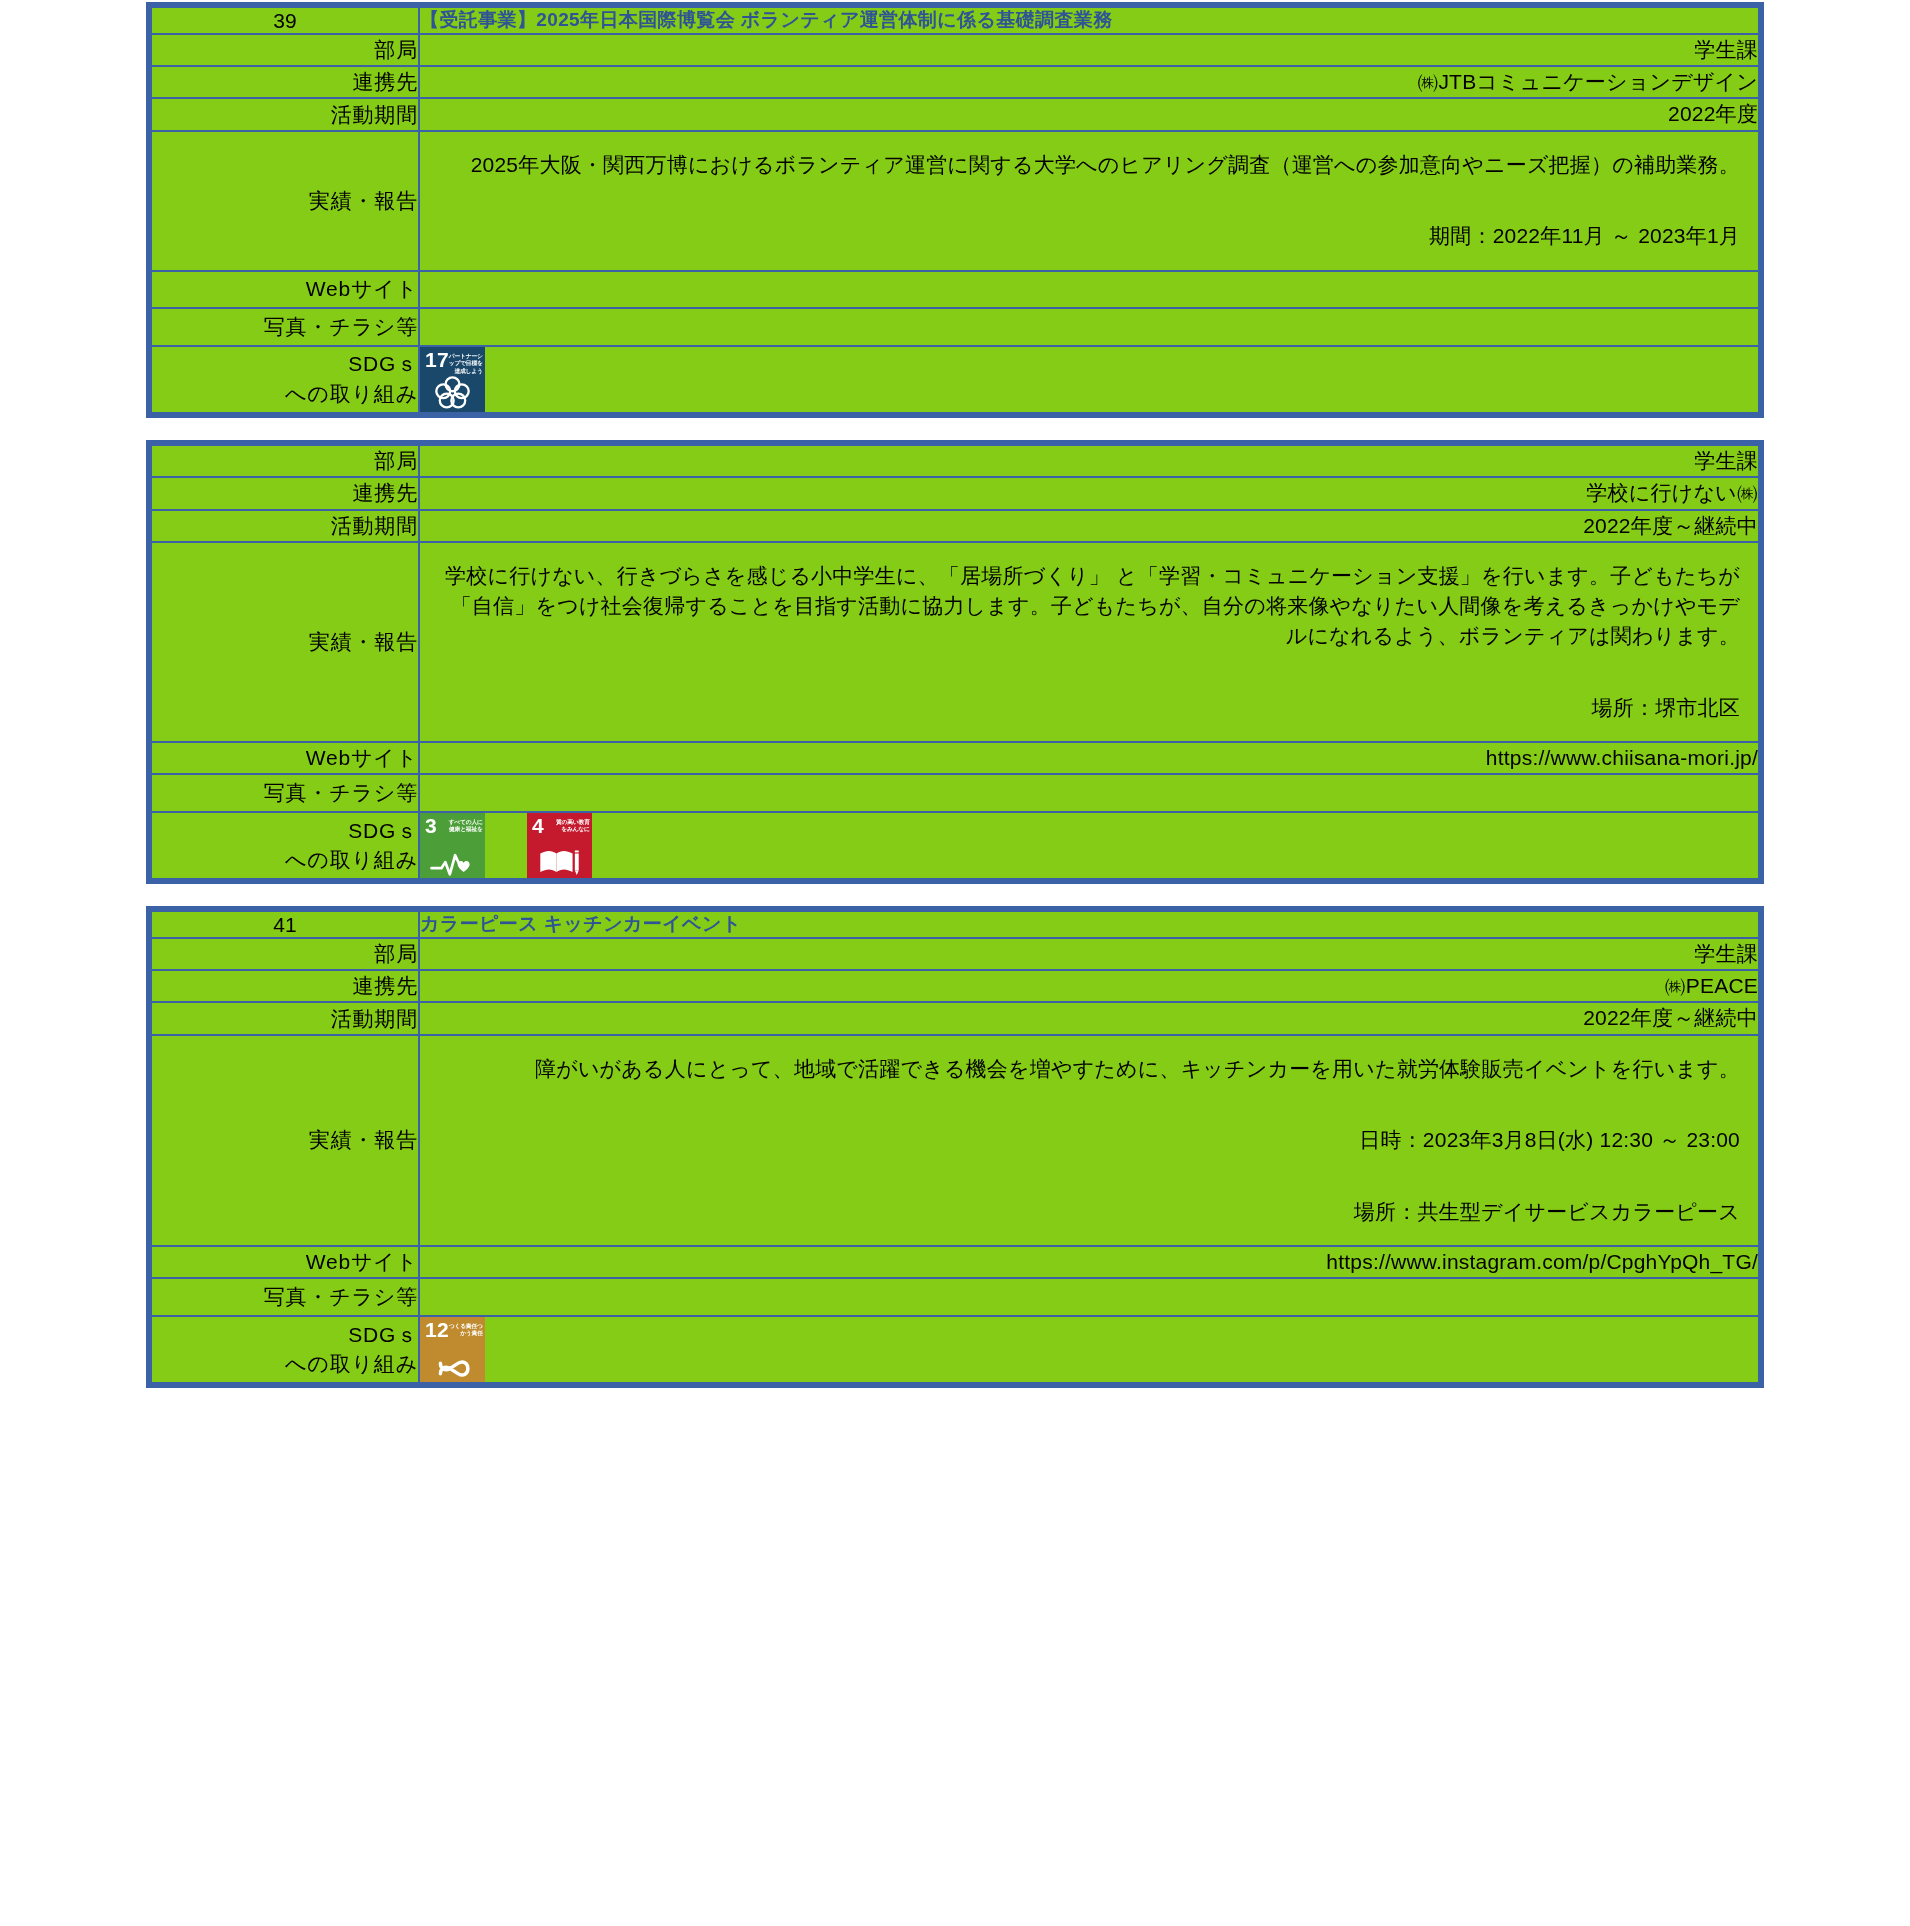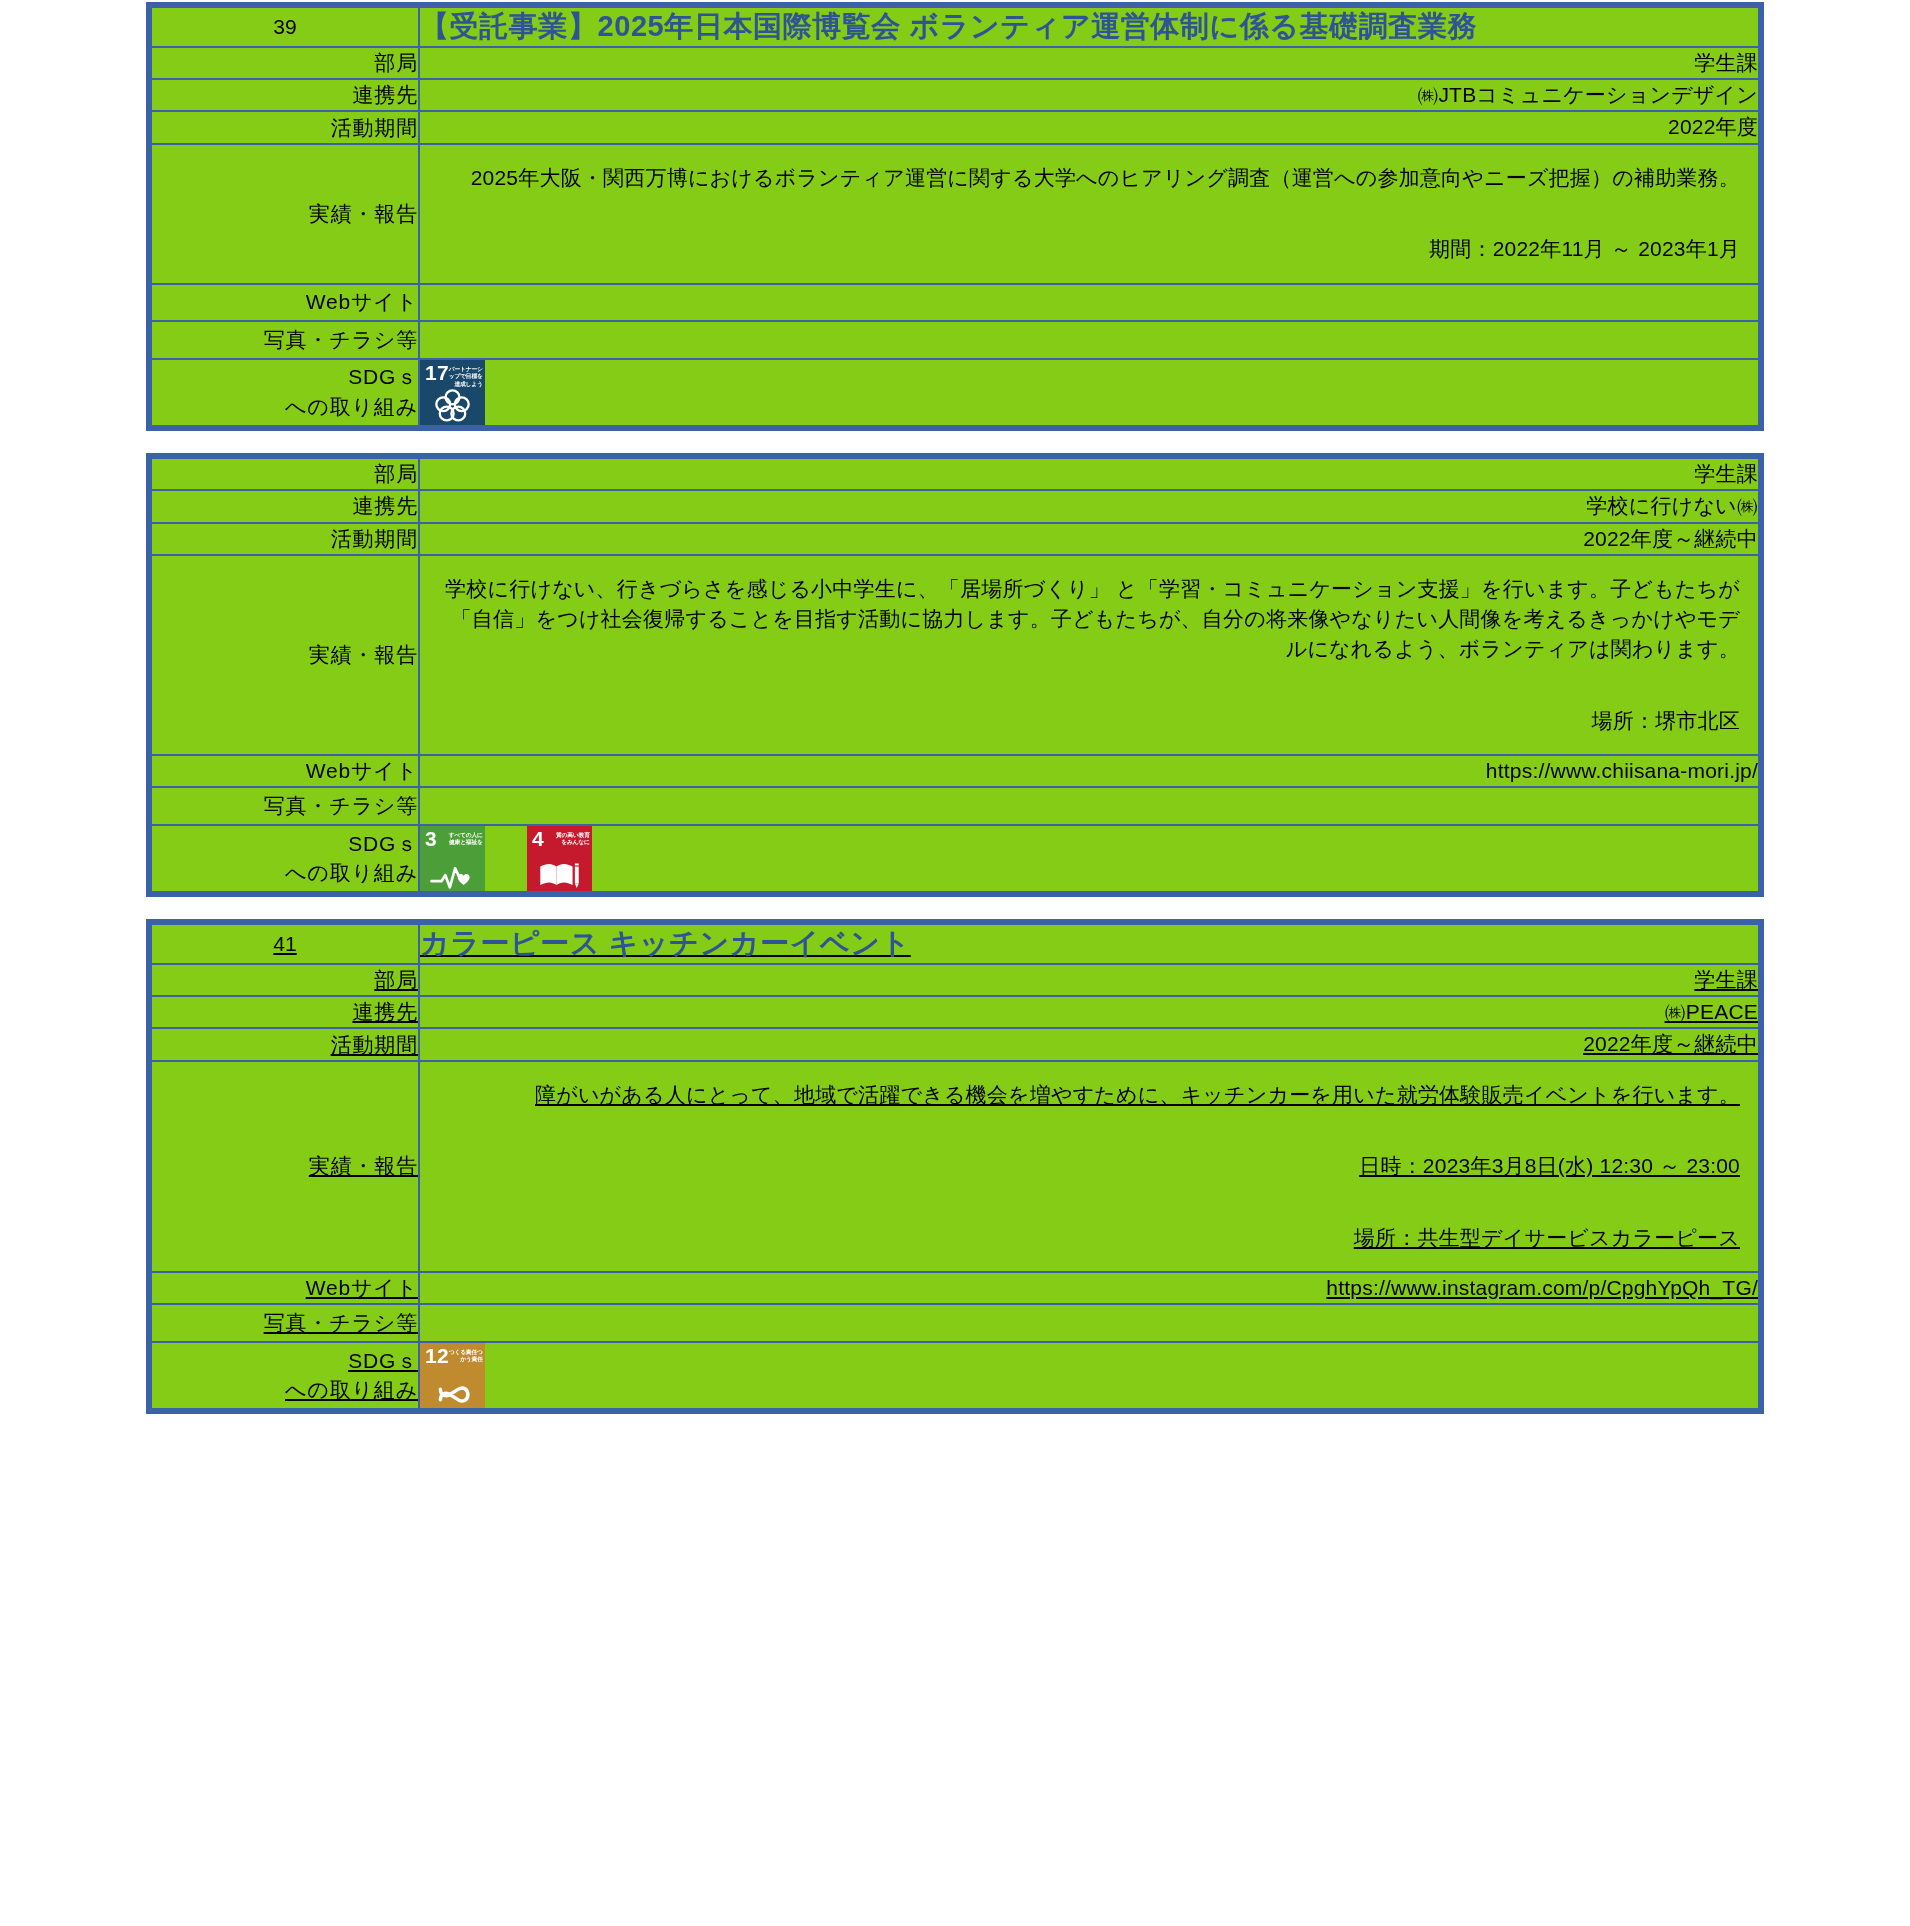--- a/index.html
+++ b/index.html
@@ -26,21 +26,21 @@
 
   
   .record {
     width: 1618px;
     border: 4.2px solid #3B62A6;
     border-collapse: separate;
     box-sizing: border-box;
     background: #ffffff;
     margin-bottom: 22.3px;
   }
-  .record:last-child { margin-bottom: 16px; text-decoration: underline; }
+  .record:last-child { margin-bottom: 16px; }
 
   .rtable {
     width: 100%;
     border-collapse: collapse;
     table-layout: fixed;
   }
   .rtable td {
     border: 2.3px solid #3B62A6;
     padding: 0;
     vertical-align: middle;
@@ -77,21 +77,21 @@
   .val p + p { margin-top: 5.4px; }
 
   
   .hdr-num {
     text-align: center;
     font-size: 21px;
     color: #000000;
     padding: 10px 3.9px;
   }
   .hdr-title {
-    font-size: 29px;
+    font-size: 19px;
     font-weight: bold;
     color: #2E5496;
     padding: 8.5px 0 8.5px 15.4px;
     letter-spacing: 0.02em;
     line-height: 1.3;
   }
 
   
   .val.empty { min-height: 21.6px; height: 21.6px; padding-top: 7px; padding-bottom: 7px; }
 

